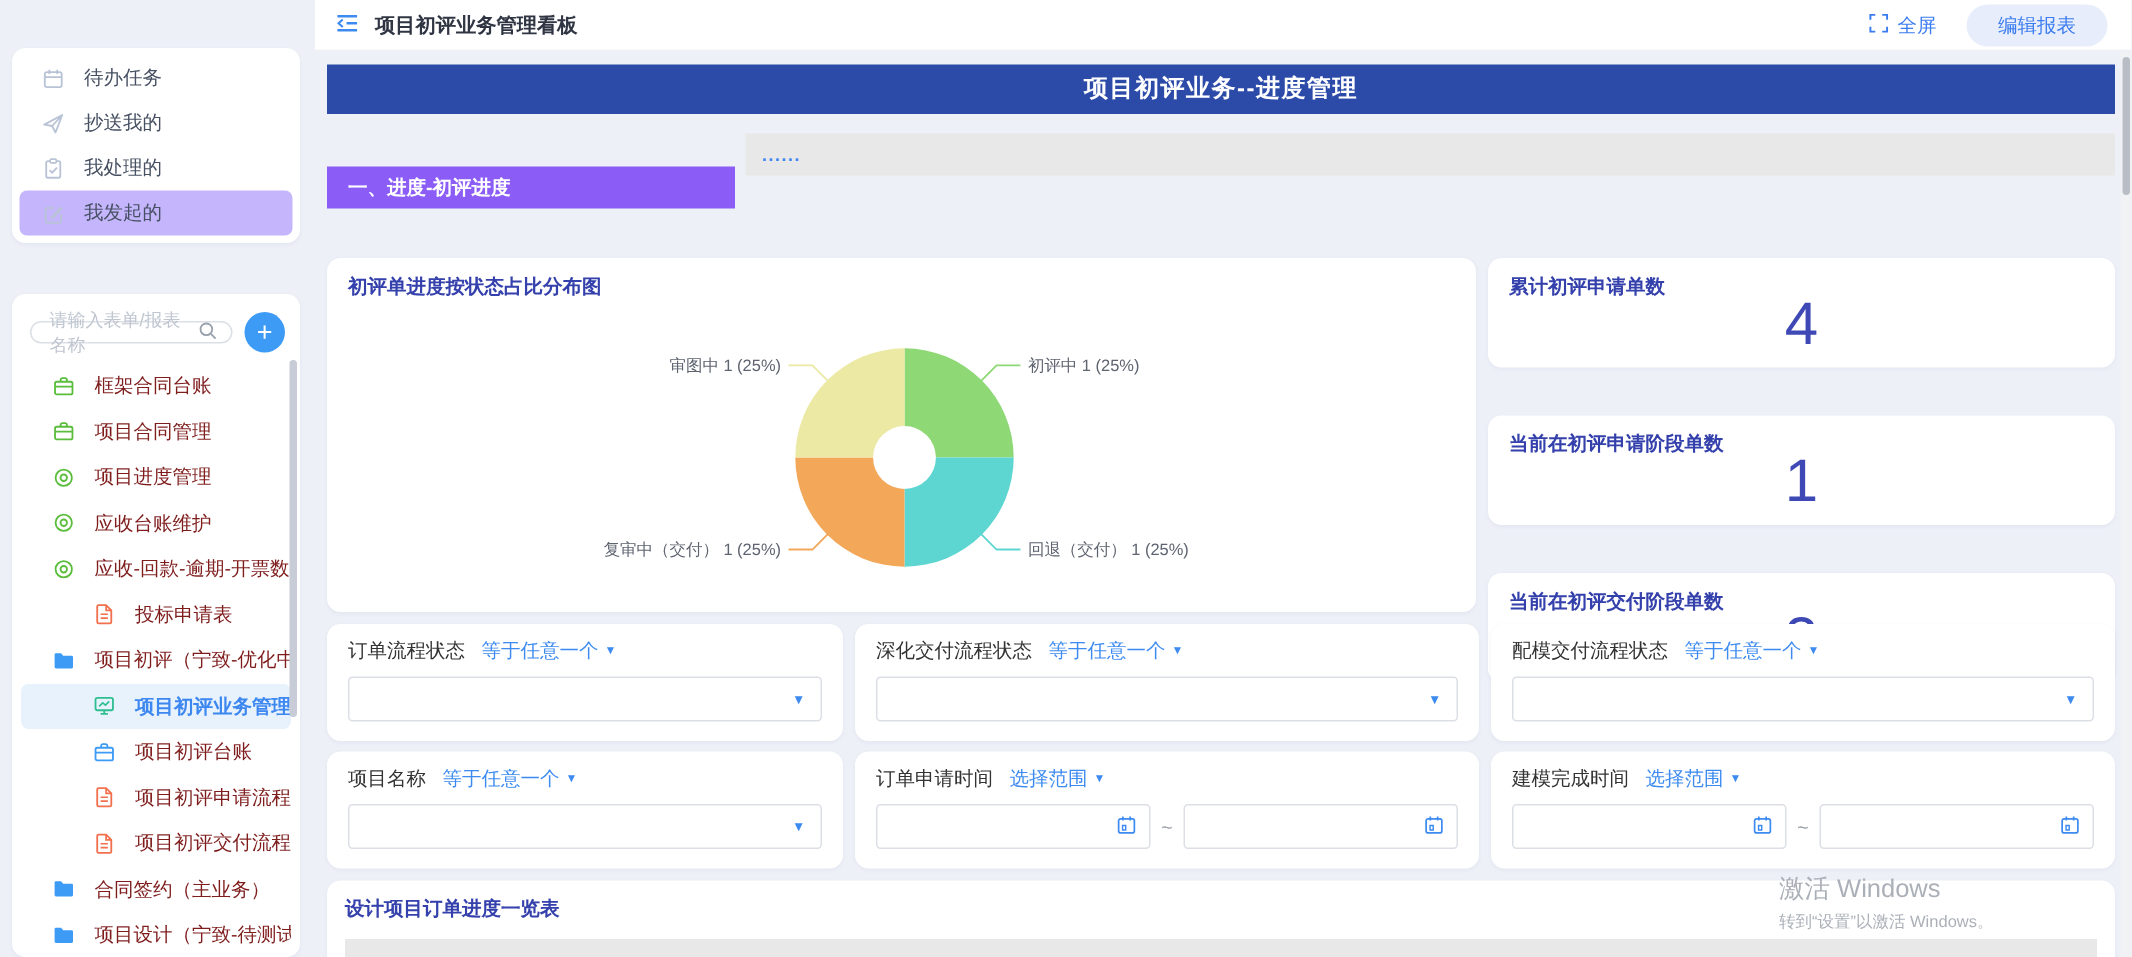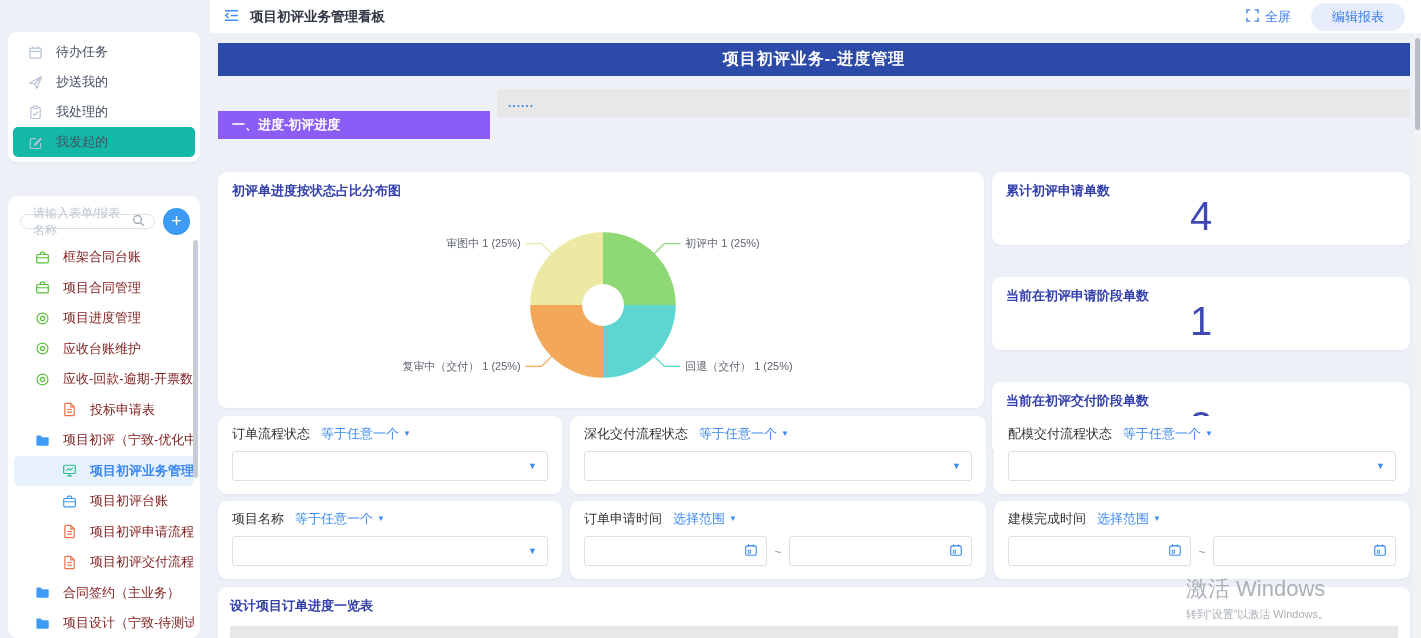--- a/index.html
+++ b/index.html
@@ -10,21 +10,21 @@
     font-family:"Liberation Sans","DejaVu Sans",sans-serif;
     font-size:13px; color:#333;
   }
   .app { display:flex; width:100%; height:100%; }
 
   
   .sidebar { width:210px; flex:none; padding:8px 10px 0 8px; display:flex; flex-direction:column; gap:10px; }
   .card { background:#fff; border-radius:9px; box-shadow:0 1px 3px rgba(30,50,90,.05);margin-top:24px; }
   .quick-card { padding:5px 5px; flex:none; }
   .q-item { display:flex; align-items:center; gap:13px; height:30px; padding:0 14px; border-radius:5px; color:#465062; }
-  .q-item.q-hl { background:#14b8a6; }
+  .q-item.q-hl { background:#c4b5fd; }
   .q-item .ic { display:flex; width:16px; justify-content:center; }
   .menu-card { flex:1; padding:12px 0 0; position:relative; overflow:hidden; }
   .search-row { display:flex; align-items:center; gap:8px; padding:0 10px 0 12px; }
   .search-box { flex:1; height:15px; border:1px solid #dcdfe6; border-radius:14px; display:flex; align-items:center; justify-content:space-between; padding:0 9px 0 12px; color:#bfc6d0; font-size:12px; }
   .add-btn { width:27px; height:27px; border-radius:50%; background:#3d9bf5; color:#fff; font-size:18px; line-height:25px; text-align:center; border:none; flex:none; }
   .menu-list { margin-top:7px; }
   .m-item { display:flex; align-items:center; gap:13px; height:30.5px; padding:0 10px 0 20px; margin:0 6px; border-radius:5px; color:#7f1d1d; white-space:nowrap; overflow:hidden; }
   .m-item.ind { padding-left:47px; }
   .m-item.active { background:#e7f2fd; color:#3d87f0; font-weight:bold; }
   .m-item .ic { display:flex; width:16px; flex:none; justify-content:center; }
@@ -63,21 +63,21 @@
   .date-input { flex:1; height:30px; border:1px solid #dcdfe6; border-radius:3px; display:flex; align-items:center; justify-content:flex-end; padding:0 8px; cursor:text; }
   .tilde { color:#9aa0a8; }
 
   .table-card { margin-top:8px; height:170px; padding:10px 12px; }
   .table-head-bar { height:18px; background:#e8e8e8; margin-top:11px; }
 
   .main-scroll { position:absolute; top:35px; right:0; bottom:0; width:7px; background:#f1f2f4; }
   .main-scroll .thumb { position:absolute; top:3px; left:1px; width:5px; height:92px; background:#b9bdc6; border-radius:3px; }
 
   .watermark { position:absolute; right:92px; bottom:16px; color:#abb0b8; text-align:left; pointer-events:none; }
-  .wm1 { font-size:22px; }
+  .wm1 { font-size:17px; }
   .wm2 { font-size:11px; margin-top:3px; }
 </style>
 </head>
 <body>
 
 <div class="app">
 
   <aside class="sidebar">
     <div class="card quick-card" id="quick-menu">
         <div class="q-item">

